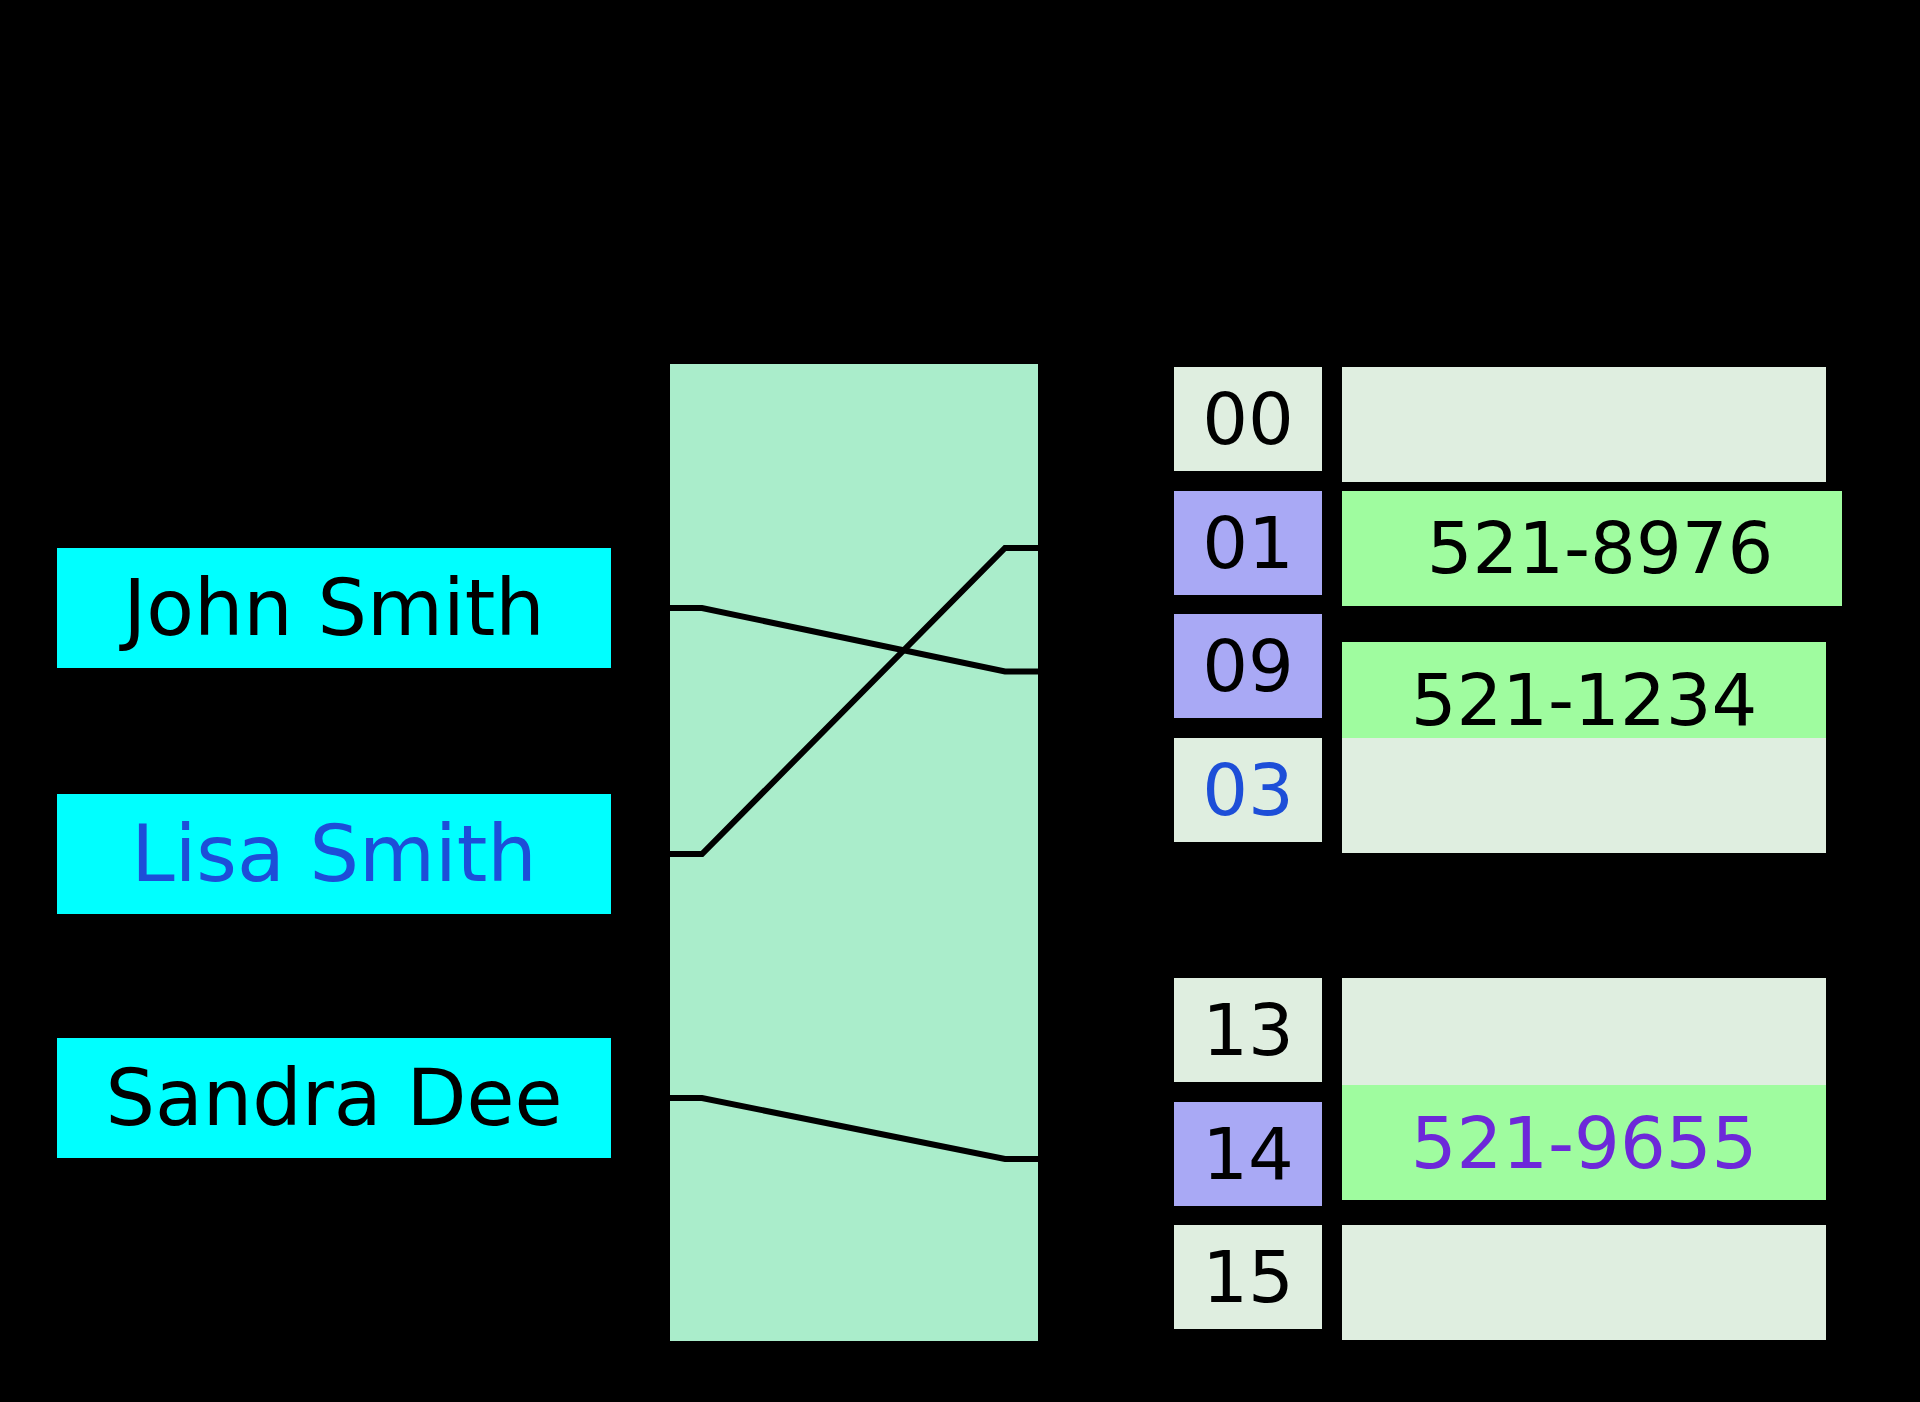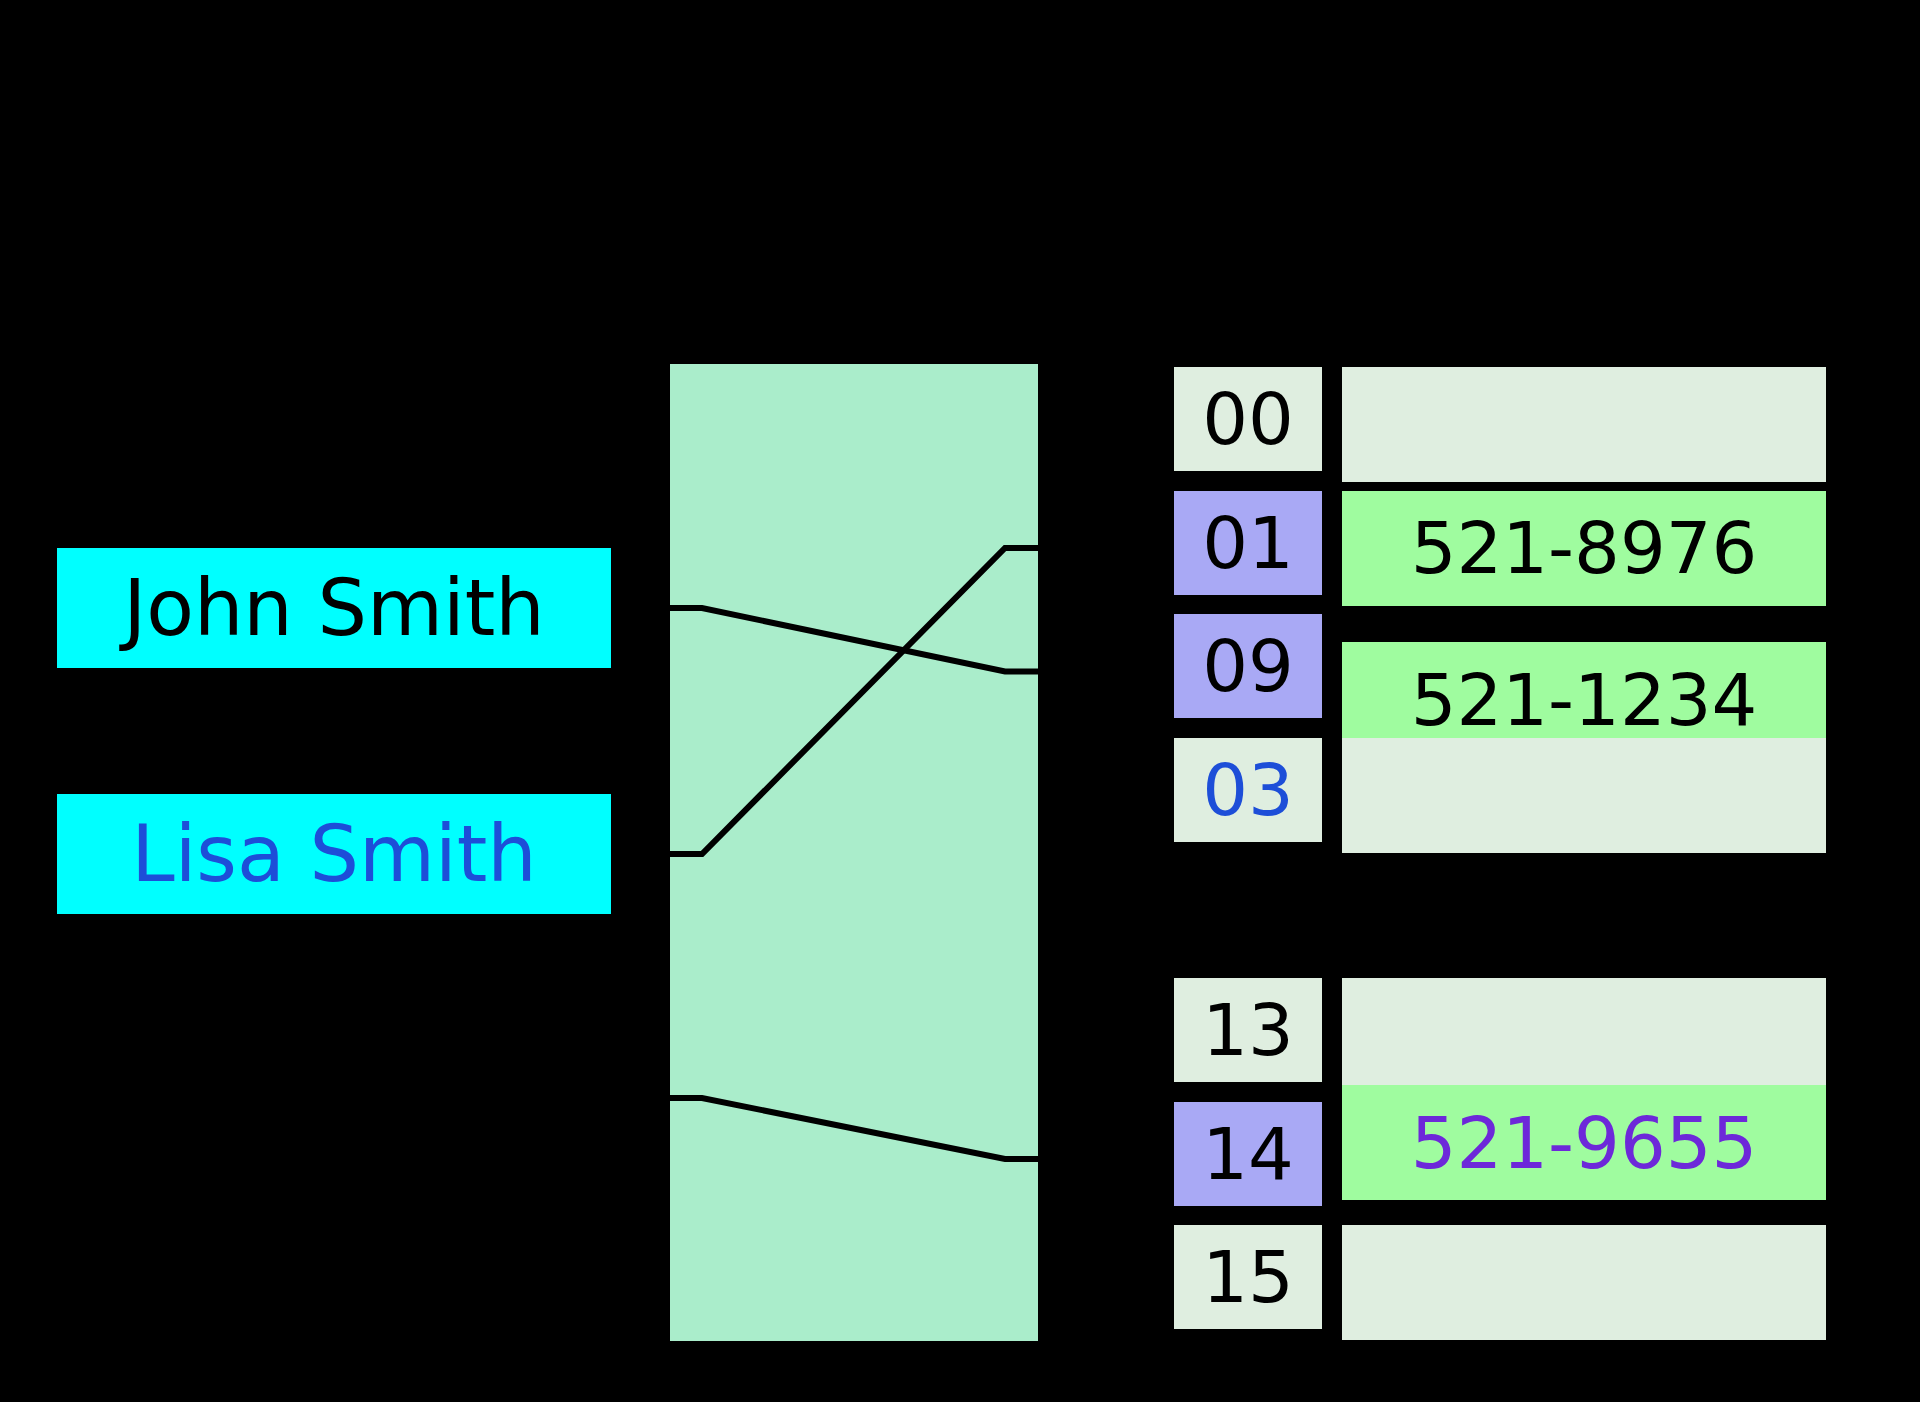--- a/index.html
+++ b/index.html
@@ -66,28 +66,29 @@
     pointer-events: none;
   }
 </style>
 </head>
 <body style="background: rgb(0, 0, 0);">
 
 <div id="diagram">
 
   <div class="key-box" id="key-0" style="background: rgb(0, 255, 255); top: 548px; color: rgb(0, 0, 0);">John Smith</div>
   <div class="key-box" id="key-1" style="background: rgb(0, 255, 255); top: 794px; color: #1d4ed8;">Lisa Smith</div>
+  <div class="key-box" id="key-2" style="background: rgb(0, 255, 255); top: 1038px; color: rgb(0, 0, 0);">Sandra Dee</div>
 
   <div class="hash-box" style="background: rgb(170, 237, 203);"></div>
 
   <div id="bucket-rows">
       <div class="cell index" style="top: 367px; background: rgb(223, 238, 224); color: rgb(0, 0, 0);">00</div>
       <div class="cell value" style="top: 367px; background: rgb(223, 238, 224); color: rgb(0, 0, 0);"></div>
       <div class="cell index" style="top: 490.5px; background: rgb(169, 169, 245); color: rgb(0, 0, 0);">01</div>
-      <div class="cell value" style="top: 490.5px; background: rgb(159, 252, 159); color: rgb(0, 0, 0);">521-8976</div>
+      <div class="cell value" style="top: 490.5px; background: rgb(159, 252, 159); color: rgb(0, 0, 0); padding-left: 16px;">521-8976</div>
       <div class="cell index" style="top: 614px; background: rgb(169, 169, 245); color: rgb(0, 0, 0);">09</div>
       <div class="cell value" style="top: 642px; background: rgb(159, 252, 159); color: rgb(0, 0, 0);">521-1234</div>
       <div class="cell index" style="top: 737.5px; background: rgb(223, 238, 224); color: #1d4ed8;">03</div>
       <div class="cell value" style="top: 737.5px; background: rgb(223, 238, 224); color: rgb(0, 0, 0);"></div>
       <div class="cell index" style="top: 978px; background: rgb(223, 238, 224); color: rgb(0, 0, 0);">13</div>
       <div class="cell value" style="top: 978px; background: rgb(223, 238, 224); color: rgb(0, 0, 0);"></div>
       <div class="cell index" style="top: 1101.5px; background: rgb(169, 169, 245); color: #000000;">14</div>
       <div class="cell value" style="top: 1085px; background: rgb(159, 252, 159); color: #6d28d9;">521-9655</div>
       <div class="cell index" style="top: 1225px; background: rgb(223, 238, 224); color: #000000;">15</div>
       <div class="cell value" style="top: 1225px; background: rgb(223, 238, 224); color: rgb(0, 0, 0);"></div>

